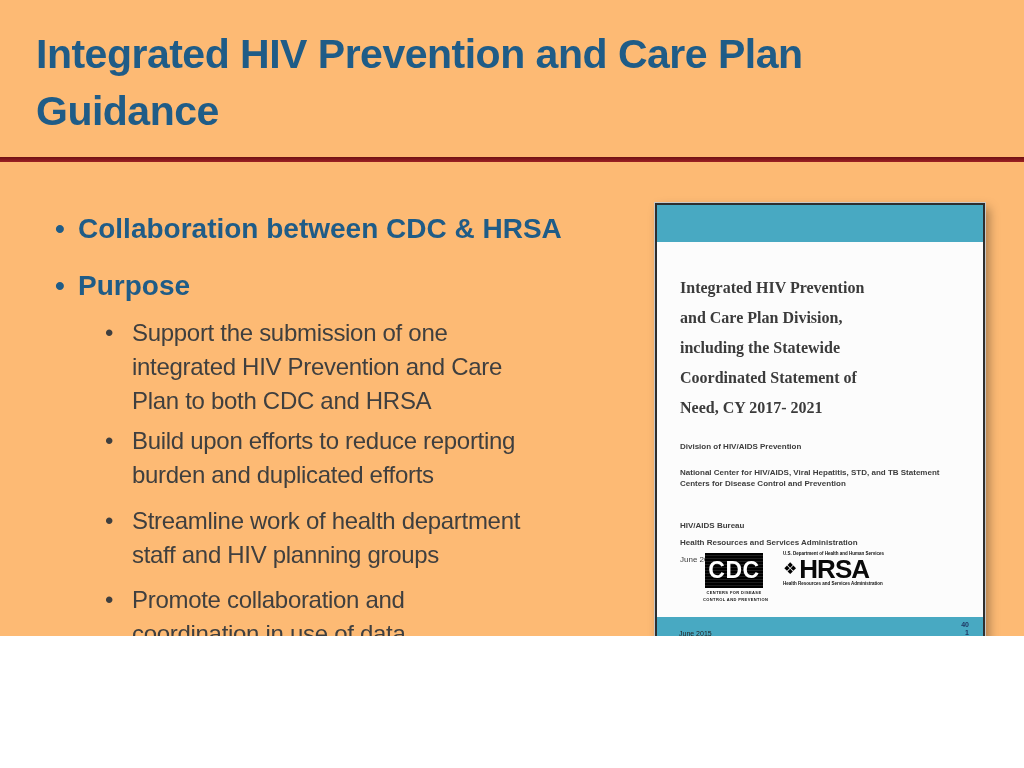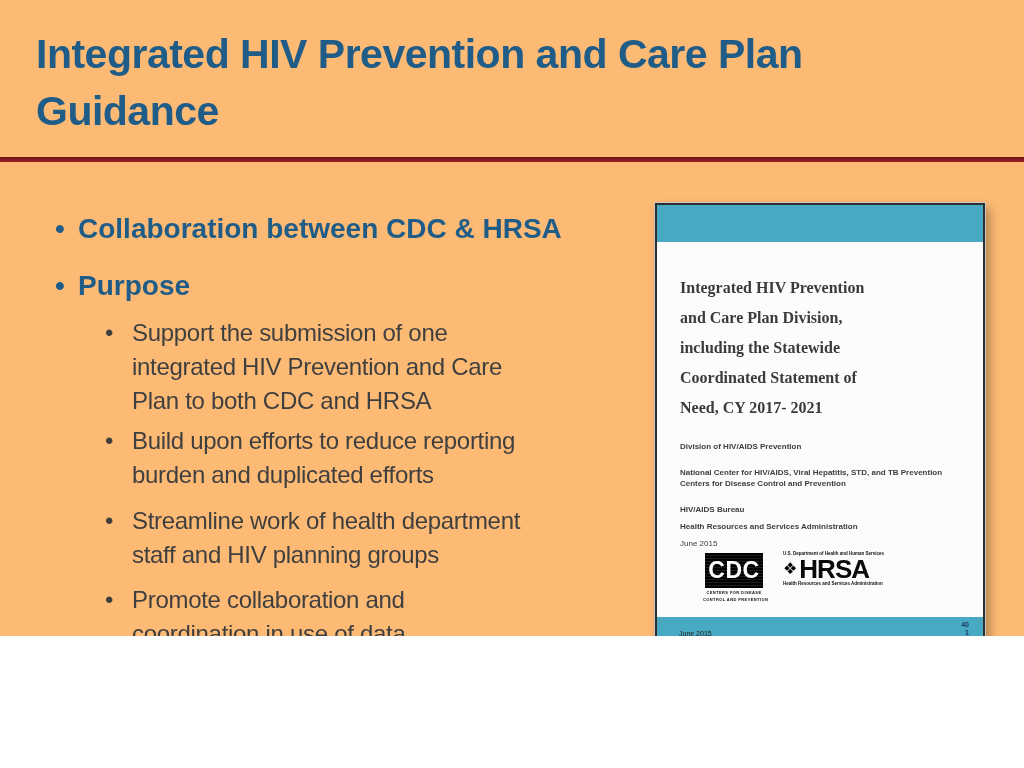--- a/index.html
+++ b/index.html
@@ -32,21 +32,21 @@
        box-shadow:0 0 0 1px #C8C8C8,4px 5px 10px rgba(0,0,0,.35);}
   .doc-header{position:absolute;left:0;top:0;width:100%;height:37px;background:#48A9C2;}
   .doc-title{position:absolute;left:23px;top:68px;width:288px;color:#3B3B3B;
              font-family:"Liberation Serif",serif;font-weight:700;
              font-size:16px;line-height:30px;}
   .doc-title div{white-space:nowrap;}
   .doc-org{position:absolute;left:23px;top:237px;color:#3D3D3D;font-size:8px;
            font-weight:700;line-height:10px;}
   .doc-org .g1{margin-bottom:16px;}
   .doc-org .g2{margin-bottom:1px;}
-  .doc-org .g3{margin-bottom:16px;}
+  .doc-org .g3{margin-bottom:32px;}
   .doc-org .g4{margin-bottom:7px;}
   .doc-org .g5{margin-bottom:7px;}
   .doc-org .g6{font-weight:400;}
 
   .cdc{position:absolute;left:46px;top:348px;width:62px;text-align:center;}
   .cdc-box{width:58px;height:35px;margin:0 auto;color:#fff;text-align:center;
            font-weight:700;font-size:23px;line-height:35px;letter-spacing:.5px;
            background:repeating-linear-gradient(0deg,#000 0 2px,#1e1e1e 2px 3px);}
   .cdc-cap{font-size:4px;font-weight:700;letter-spacing:.4px;color:#111;
            margin-top:2px;line-height:5px;white-space:nowrap;}
@@ -129,21 +129,21 @@
     <div class="doc-title">
       <div>Integrated HIV Prevention</div>
       <div>and Care Plan Division,</div>
       <div>including the Statewide</div>
       <div>Coordinated Statement of</div>
       <div>Need, CY 2017- 2021</div>
     </div>
 
     <div class="doc-org">
       <div class="g1">Division of HIV/AIDS Prevention</div>
-      <div class="g2">National Center for HIV/AIDS, Viral Hepatitis, STD, and TB Prevention</div>
+      <div class="g2">National Center for HIV/AIDS, Viral Hepatitis, STD, and TB Statement</div>
       <div class="g3">Centers for Disease Control and Prevention</div>
       <div class="g4">HIV/AIDS Bureau</div>
       <div class="g5">Health Resources and Services Administration</div>
       <div class="g6">June 2015</div>
     </div>
 
     <div class="cdc">
       <div class="cdc-box">CDC</div>
       <div class="cdc-cap">CENTERS FOR DISEASE</div>
       <div class="cdc-cap">CONTROL AND PREVENTION</div>

